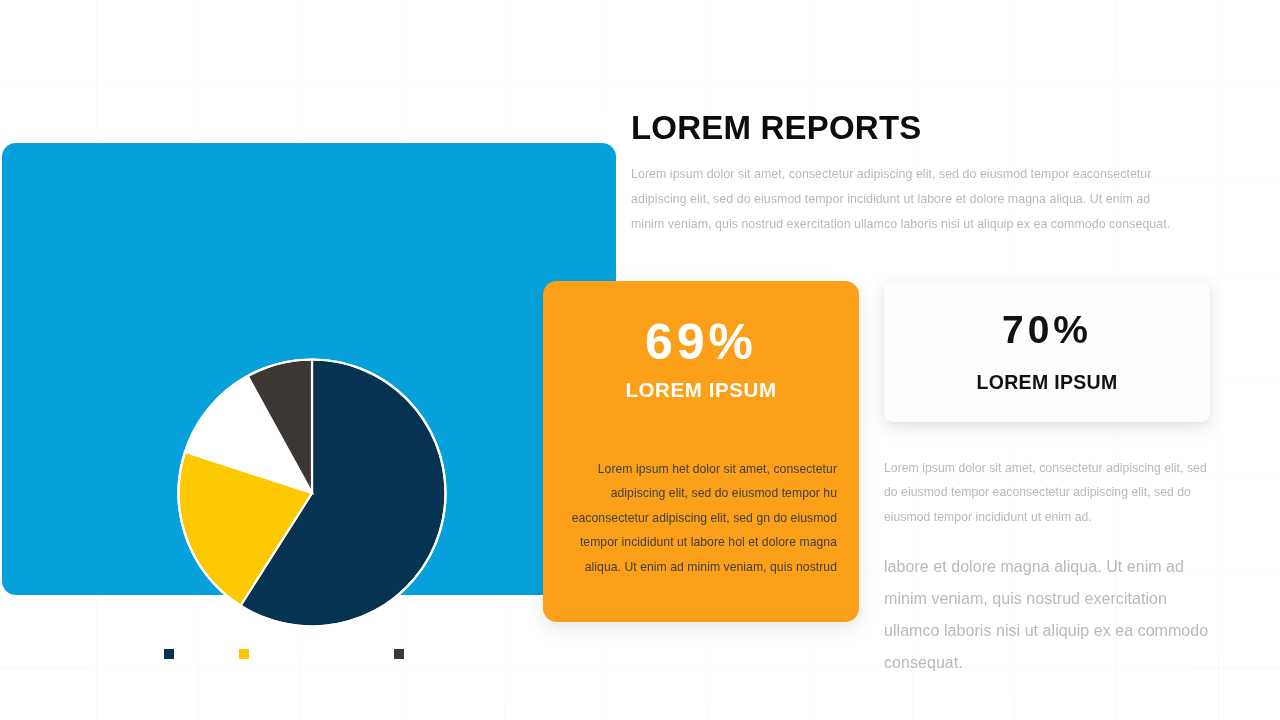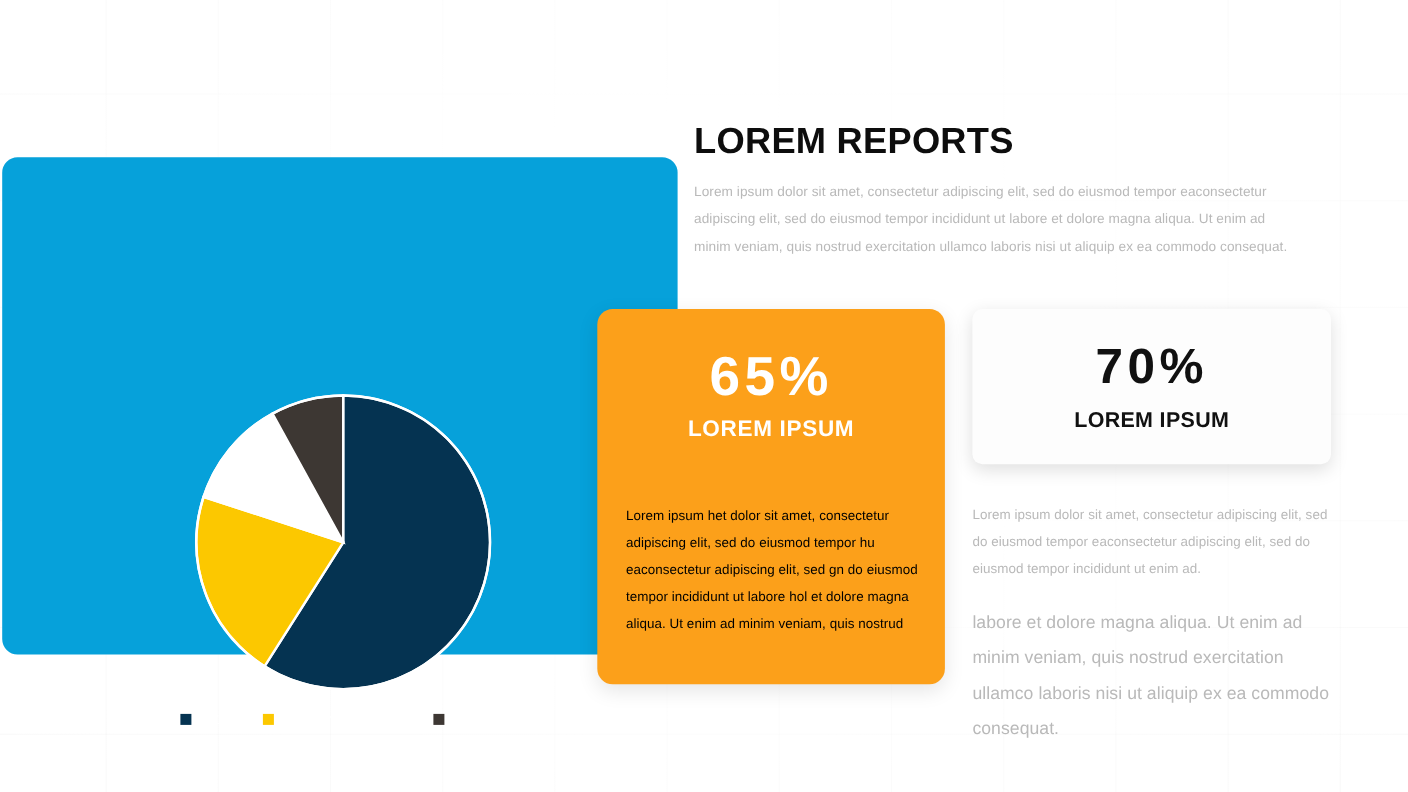--- a/index.html
+++ b/index.html
@@ -134,43 +134,44 @@
     font-weight: bold;
     color: #ffffff;
     letter-spacing: 0.6px;
   }
   #orange-body {
     position: absolute;
     top: 176px;
     left: 26px;
     width: 268px;
     font-size: 12.2px;
-    color: #000000;
-    line-height: 2.0;
-    letter-spacing: 0.05px;
+    color: #404040;
+    line-height: 2.0;
+    letter-spacing: 0.05px;
+    text-align: right;
   }
 
   
   #white-card {
     position: absolute;
     left: 884px;
     top: 281px;
     width: 326px;
     height: 141px;
     background: #fdfdfd;
     border-radius: 9px;
     box-shadow: 0 5px 16px rgba(0,0,0,0.13);
   }
   #white-value {
     position: absolute;
     top: 29px;
     left: 0;
     width: 100%;
     text-align: center;
-    font-size: 45px;
+    font-size: 39px;
     font-weight: bold;
     color: #111111;
     letter-spacing: 4px;
     line-height: 1;
   }
   #white-label {
     position: absolute;
     top: 90px;
     left: 0;
     width: 100%;
@@ -239,21 +240,21 @@
         <span class="legend-swatch" style="background: rgb(61, 55, 51);"></span>
         <span>4th Qtr</span>
       </div>
     </div>
 </div>
 
 <div id="report-heading">LOREM REPORTS</div>
 <div id="report-intro">Lorem  ipsum dolor sit amet, consectetur  adipiscing elit, sed do eiusmod tempor  eaconsectetur adipiscing elit, sed do eiusmod tempor  incididunt ut labore et  dolore magna aliqua.  Ut enim ad minim veniam, quis nostrud exercitation ullamco laboris nisi ut aliquip ex ea commodo consequat.</div>
 
 <div id="orange-card">
-  <div id="orange-value">65%</div>
+  <div id="orange-value">69%</div>
   <div id="orange-label">LOREM IPSUM</div>
   <div id="orange-body">Lorem  ipsum het dolor sit amet, consectetur adipiscing elit, sed do eiusmod tempor  hu eaconsectetur adipiscing elit, sed gn do eiusmod tempor  incididunt ut labore hol et  dolore magna aliqua. Ut enim ad minim veniam, quis nostrud</div>
 </div>
 
 <div id="white-card">
   <div id="white-value">70%</div>
   <div id="white-label">LOREM IPSUM</div>
 </div>
 
 <div id="right-body-1">Lorem  ipsum dolor sit amet, consectetur adipiscing elit, sed do eiusmod tempor  eaconsectetur adipiscing elit, sed do eiusmod tempor  incididunt ut enim ad.</div>

